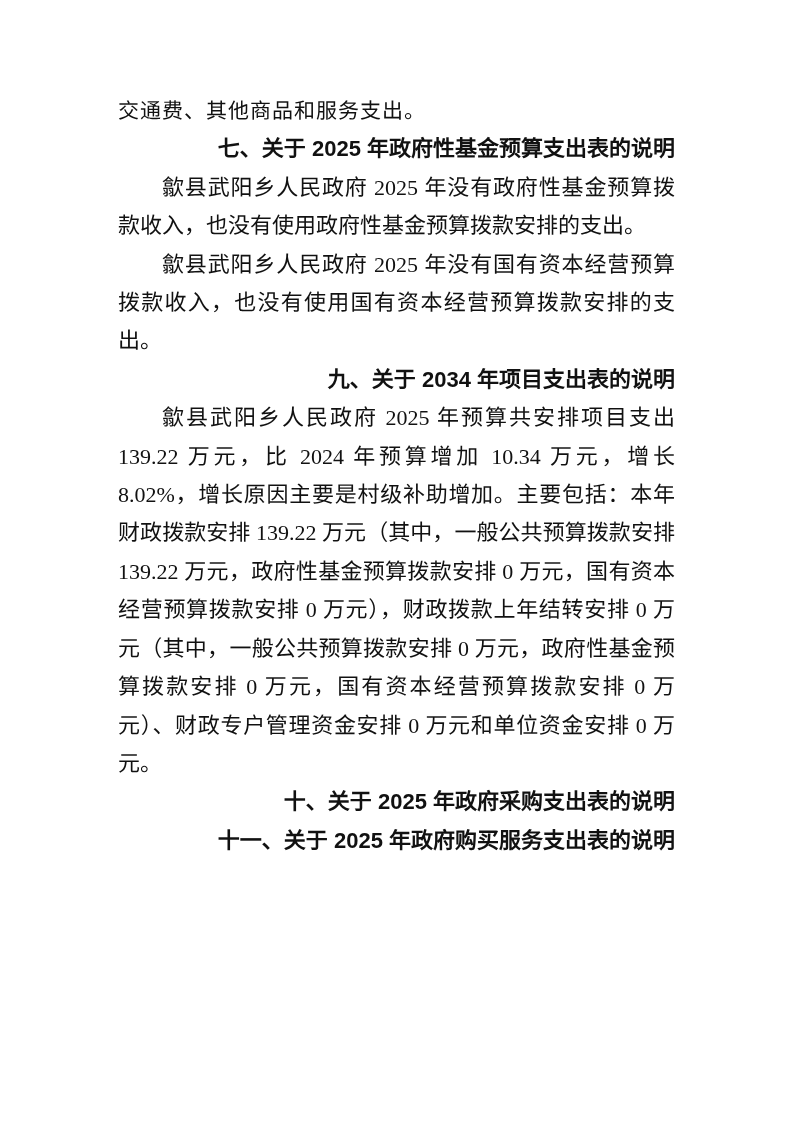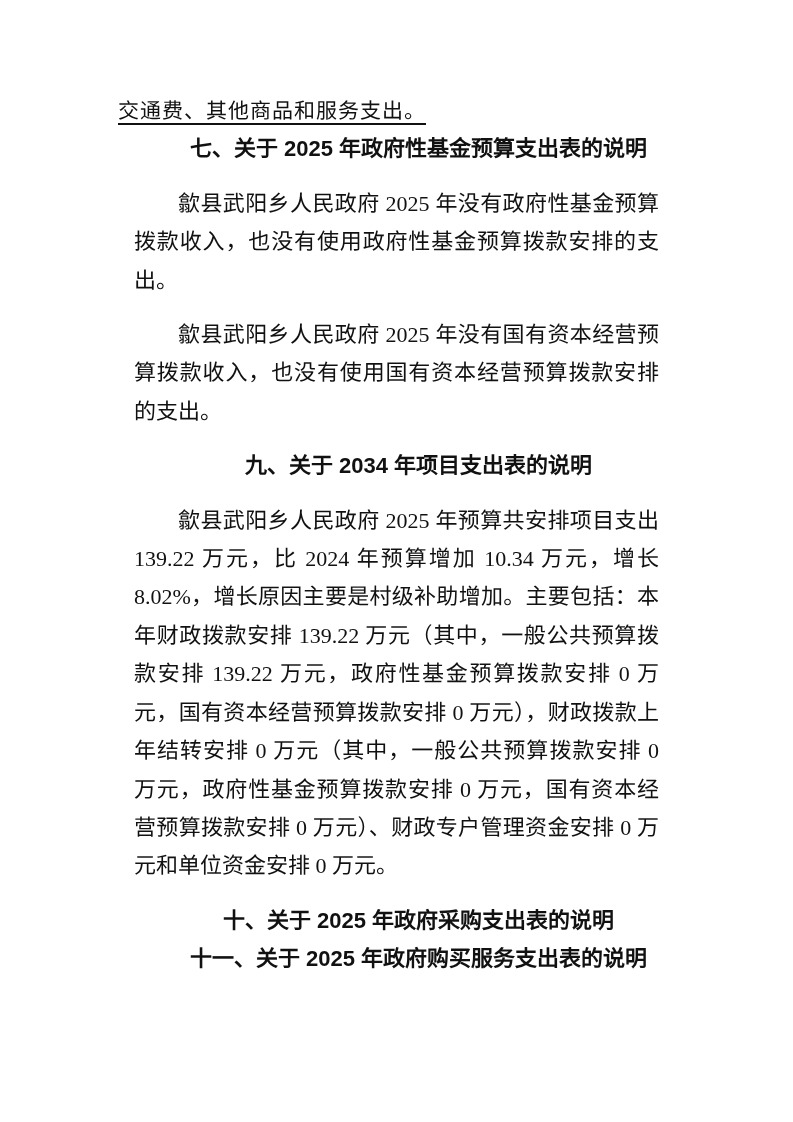--- a/index.html
+++ b/index.html
@@ -22,35 +22,34 @@
     width: 557px;
   }
   .lead-line {
     margin: 0;
     font-size: 21px;
     line-height: 38.4px;
     letter-spacing: 1px;
     text-align: left;
   }
   .lead-line .u {
-    text-decoration: underline;
     text-underline-offset: 5px;
   }
   .sec-heading {
     margin: 0;
     font-family: "Liberation Sans", "DejaVu Sans", sans-serif;
     font-weight: bold;
     font-size: 22px;
     line-height: 38.4px;
     text-indent: 2em;
-    text-align: center;
+    text-align: right;
     white-space: nowrap;
   }
   .sec-para {
-    margin: 16px;
+    margin: 0;
     font-size: 22px;
     line-height: 38.4px;
     text-indent: 2em;
     text-align: justify;
     text-justify: inter-character;
   }
 </style>
 </head>
 <body>
 

